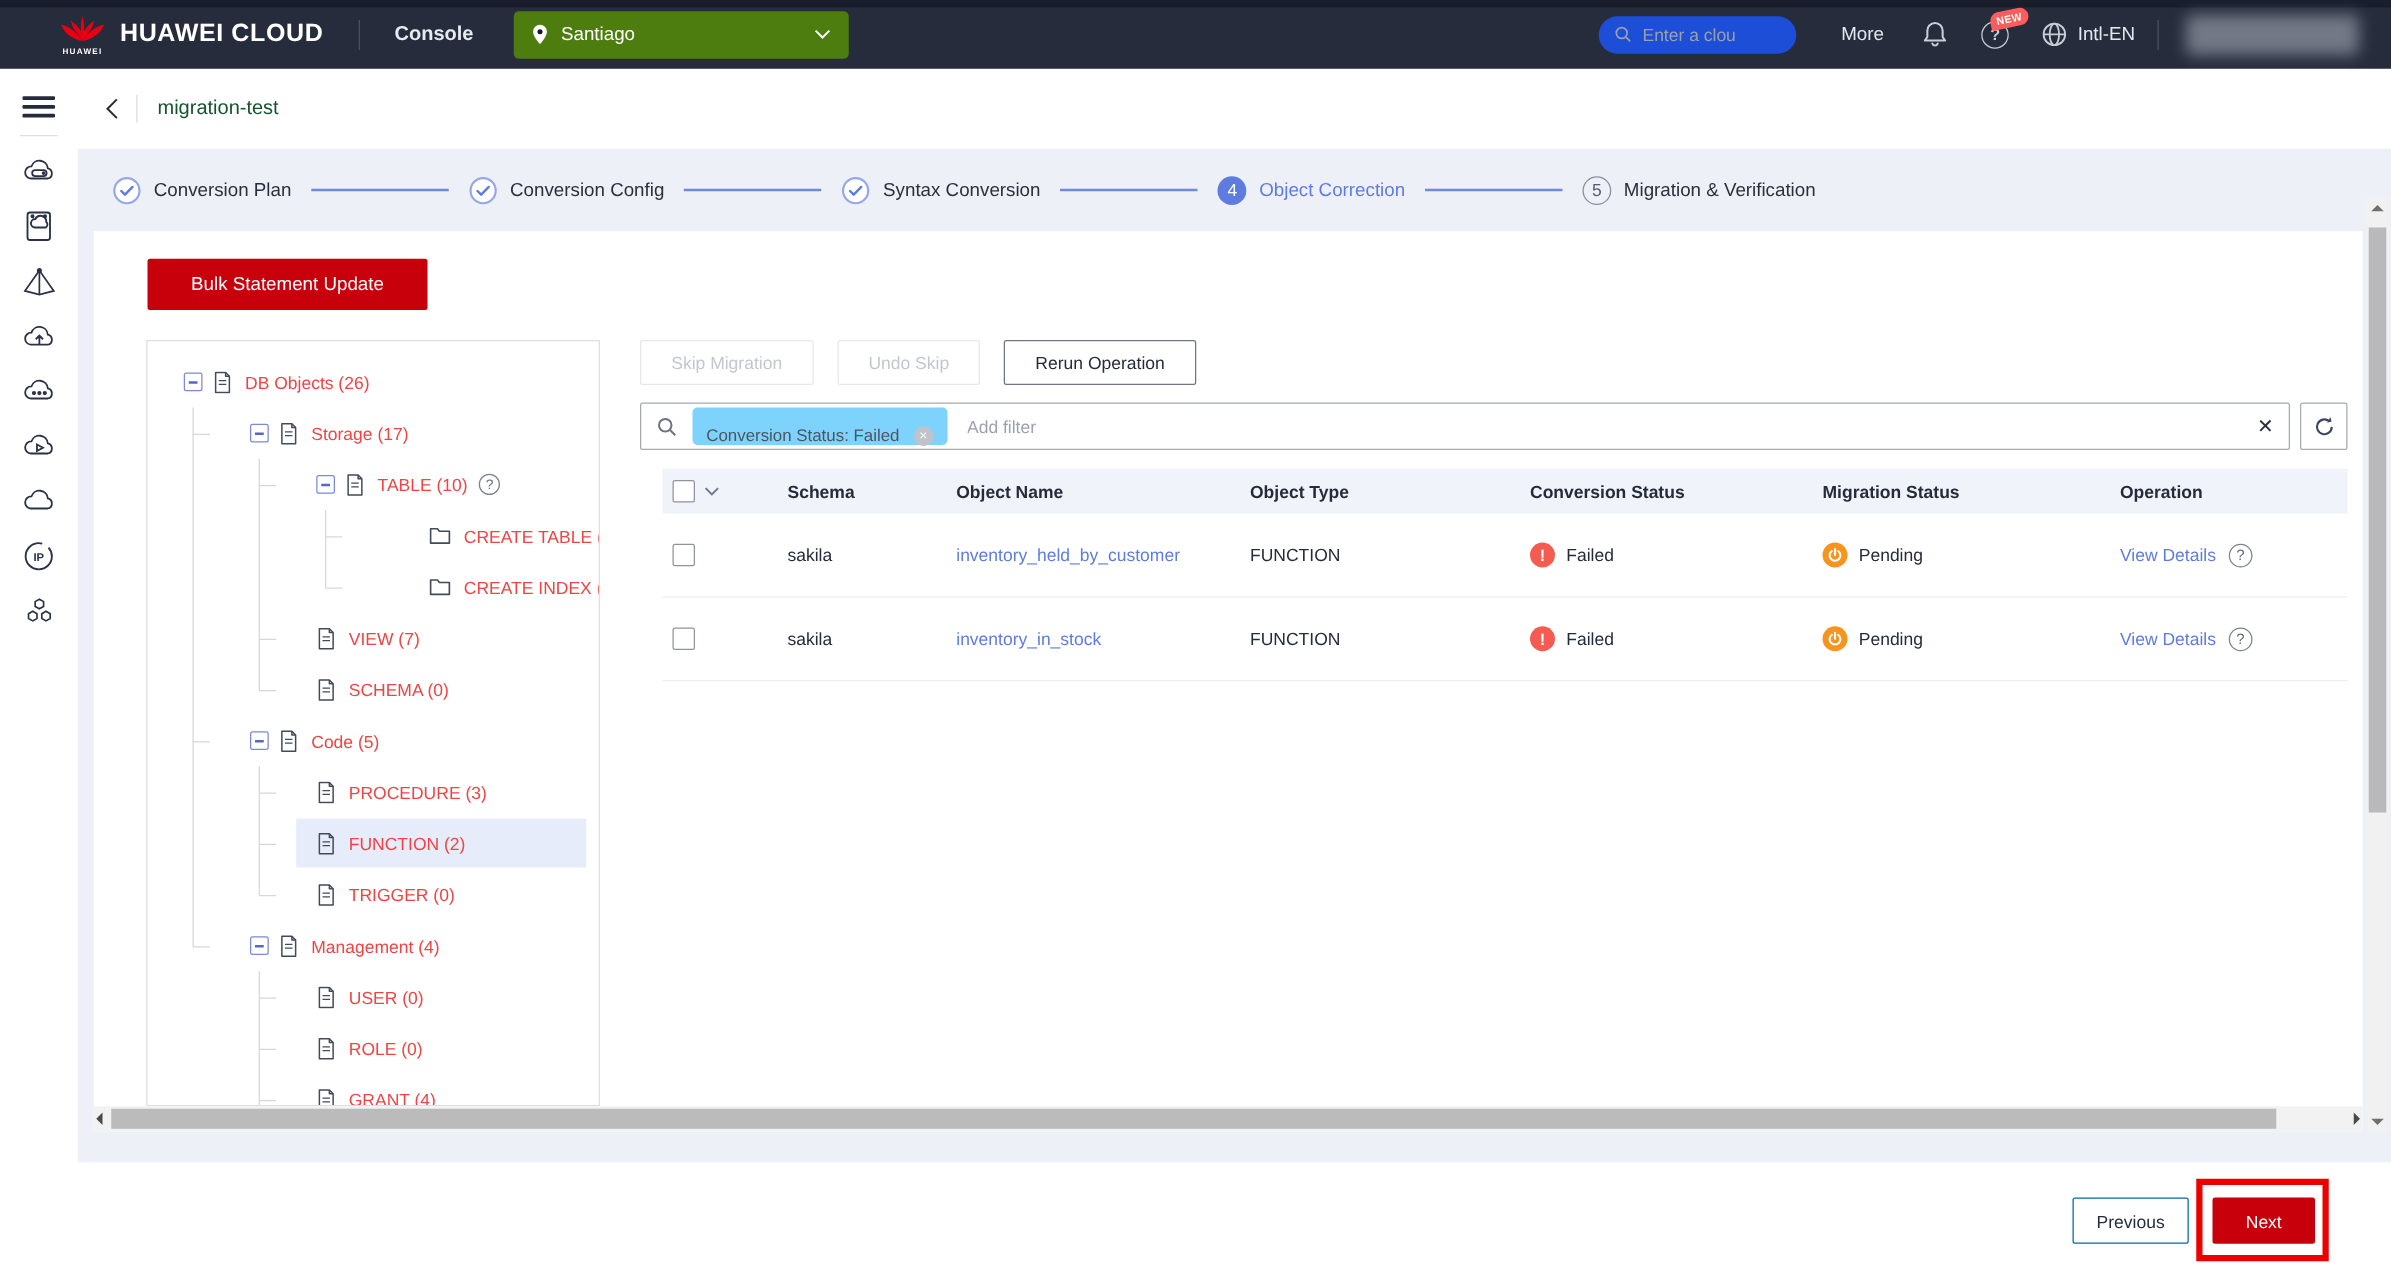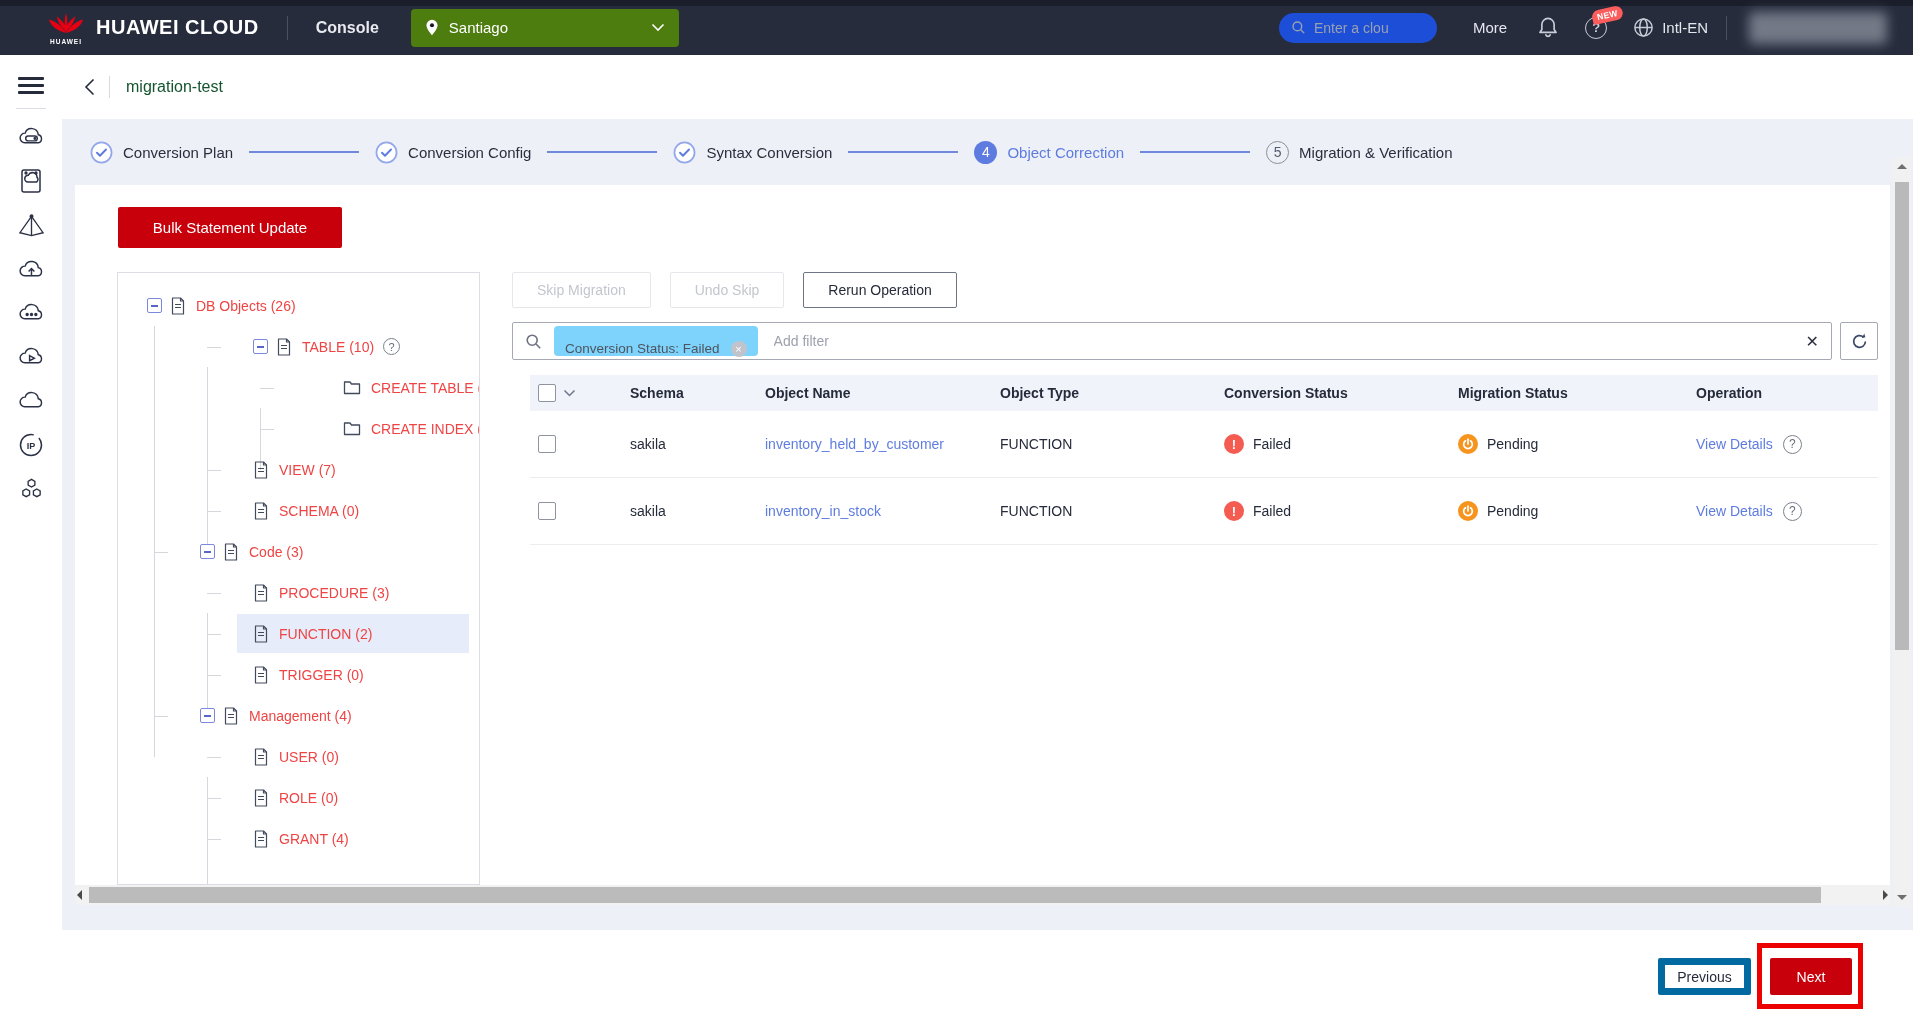--- a/index.html
+++ b/index.html
@@ -114,21 +114,21 @@
 
   
   .vscroll { position:absolute; right:2px; top:158px; width:18px; height:748px; background:#f1f1f2; z-index:25; }
   .vthumb { position:absolute; left:2px; right:2px; top:24px; height:468px; background:#b9b9bb; cursor:pointer; }
   .varrow { position:absolute; left:4px; width:0; height:0; border:5px solid transparent; }
   .varrow.up { top:6px; border-bottom-color:#6f6f72; border-top-width:0; }
   .varrow.down { bottom:6px; border-top-color:#6f6f72; border-bottom-width:0; }
 
   
   .footerbar { position:absolute; left:0; top:930px; right:0; height:88px; background:#fff; }
-  .prev-btn { position:absolute; left:1658px; top:28px; width:93px; height:37px; background:#fff; border:7px solid #0369a1; border-radius:2px; font-size:14px; color:#252b3a; font-family:inherit; cursor:pointer; }
+  .prev-btn { position:absolute; left:1658px; top:28px; width:93px; height:37px; background:#fff; border:1px solid #0369a1; border-radius:2px; font-size:14px; color:#252b3a; font-family:inherit; cursor:pointer; }
   .next-btn { position:absolute; left:1770px; top:28px; width:82px; height:37px; background:#c7000b; border:none; border-radius:2px; font-size:14px; color:#fff; font-family:inherit; cursor:pointer; }
   .annotation { position:absolute; left:1757px; top:943px; width:106px; height:66px; border:5px solid #ec0000; z-index:40; pointer-events:none; }
 </style>
 </head>
 <body>
 
 <div class="topbar">
   <div class="logo-wrap">
     <svg width="36" height="26" viewBox="-20 -2 40 24">
       <g fill="#e60012">
@@ -318,78 +318,89 @@
         <span class="exp"></span>
         <span class="ico">
           <svg width="16" height="18" viewBox="0 0 16 18" fill="none" stroke="#434a5c" stroke-width="1.2" stroke-linejoin="round">
               <path d="M2.5 1h8l3 3v13h-11z"></path>
               <path d="M10.5 1v3h3"></path>
               <path d="M5 7.5h6M5 10.5h6" stroke-width="1.1"></path>
             </svg>
         </span>
         <span class="tlabel">DB Objects (26)</span>
       </div>
-      <div class="trow tick tick-b" style="padding-left:135px">
-        <span class="exp"></span>
-        <span class="ico">
-          <svg width="16" height="18" viewBox="0 0 16 18" fill="none" stroke="#434a5c" stroke-width="1.2" stroke-linejoin="round">
-              <path d="M2.5 1h8l3 3v13h-11z"></path>
-              <path d="M10.5 1v3h3"></path>
-              <path d="M5 7.5h6M5 10.5h6" stroke-width="1.1"></path>
-            </svg>
-        </span>
-        <span class="tlabel">TABLE (10)</span>
-        <span class="tree-help">?</span>
-      </div>
-      <div class="trow tick tick-c" style="padding-left:225px">
-        <span class="ico noexp">
-          <svg width="18" height="15" viewBox="0 0 18 15" fill="none" stroke="#434a5c" stroke-width="1.3" stroke-linejoin="round">
-              <path d="M1.5 2h5.5l1.5 2h8v9.5h-15z"></path>
-            </svg>
-        </span>
-        <span class="tlabel">CREATE TABLE (9)</span>
-      </div>
-      <div class="trow tick tick-c" style="padding-left:225px">
-        <span class="ico noexp">
-          <svg width="18" height="15" viewBox="0 0 18 15" fill="none" stroke="#434a5c" stroke-width="1.3" stroke-linejoin="round">
-              <path d="M1.5 2h5.5l1.5 2h8v9.5h-15z"></path>
-            </svg>
-        </span>
-        <span class="tlabel">CREATE INDEX (0)</span>
-      </div>
-      <div class="trow tick tick-b" style="padding-left:135px">
-        <span class="ico noexp">
-          <svg width="16" height="18" viewBox="0 0 16 18" fill="none" stroke="#434a5c" stroke-width="1.2" stroke-linejoin="round">
-              <path d="M2.5 1h8l3 3v13h-11z"></path>
-              <path d="M10.5 1v3h3"></path>
-              <path d="M5 7.5h6M5 10.5h6" stroke-width="1.1"></path>
-            </svg>
-        </span>
-        <span class="tlabel">VIEW (7)</span>
-      </div>
-      <div class="trow tick tick-b" style="padding-left:135px">
-        <span class="ico noexp">
-          <svg width="16" height="18" viewBox="0 0 16 18" fill="none" stroke="#434a5c" stroke-width="1.2" stroke-linejoin="round">
-              <path d="M2.5 1h8l3 3v13h-11z"></path>
-              <path d="M10.5 1v3h3"></path>
-              <path d="M5 7.5h6M5 10.5h6" stroke-width="1.1"></path>
-            </svg>
-        </span>
-        <span class="tlabel">SCHEMA (0)</span>
-      </div>
       <div class="trow tick tick-a" style="padding-left:82px">
         <span class="exp"></span>
         <span class="ico">
           <svg width="16" height="18" viewBox="0 0 16 18" fill="none" stroke="#434a5c" stroke-width="1.2" stroke-linejoin="round">
               <path d="M2.5 1h8l3 3v13h-11z"></path>
               <path d="M10.5 1v3h3"></path>
               <path d="M5 7.5h6M5 10.5h6" stroke-width="1.1"></path>
             </svg>
         </span>
-        <span class="tlabel">Code (3)</span>
+        <span class="tlabel">Storage (17)</span>
+      </div>
+      <div class="trow tick tick-b" style="padding-left:135px">
+        <span class="exp"></span>
+        <span class="ico">
+          <svg width="16" height="18" viewBox="0 0 16 18" fill="none" stroke="#434a5c" stroke-width="1.2" stroke-linejoin="round">
+              <path d="M2.5 1h8l3 3v13h-11z"></path>
+              <path d="M10.5 1v3h3"></path>
+              <path d="M5 7.5h6M5 10.5h6" stroke-width="1.1"></path>
+            </svg>
+        </span>
+        <span class="tlabel">TABLE (10)</span>
+        <span class="tree-help">?</span>
+      </div>
+      <div class="trow tick tick-c" style="padding-left:225px">
+        <span class="ico noexp">
+          <svg width="18" height="15" viewBox="0 0 18 15" fill="none" stroke="#434a5c" stroke-width="1.3" stroke-linejoin="round">
+              <path d="M1.5 2h5.5l1.5 2h8v9.5h-15z"></path>
+            </svg>
+        </span>
+        <span class="tlabel">CREATE TABLE (9)</span>
+      </div>
+      <div class="trow tick tick-c" style="padding-left:225px">
+        <span class="ico noexp">
+          <svg width="18" height="15" viewBox="0 0 18 15" fill="none" stroke="#434a5c" stroke-width="1.3" stroke-linejoin="round">
+              <path d="M1.5 2h5.5l1.5 2h8v9.5h-15z"></path>
+            </svg>
+        </span>
+        <span class="tlabel">CREATE INDEX (0)</span>
+      </div>
+      <div class="trow tick tick-b" style="padding-left:135px">
+        <span class="ico noexp">
+          <svg width="16" height="18" viewBox="0 0 16 18" fill="none" stroke="#434a5c" stroke-width="1.2" stroke-linejoin="round">
+              <path d="M2.5 1h8l3 3v13h-11z"></path>
+              <path d="M10.5 1v3h3"></path>
+              <path d="M5 7.5h6M5 10.5h6" stroke-width="1.1"></path>
+            </svg>
+        </span>
+        <span class="tlabel">VIEW (7)</span>
+      </div>
+      <div class="trow tick tick-b" style="padding-left:135px">
+        <span class="ico noexp">
+          <svg width="16" height="18" viewBox="0 0 16 18" fill="none" stroke="#434a5c" stroke-width="1.2" stroke-linejoin="round">
+              <path d="M2.5 1h8l3 3v13h-11z"></path>
+              <path d="M10.5 1v3h3"></path>
+              <path d="M5 7.5h6M5 10.5h6" stroke-width="1.1"></path>
+            </svg>
+        </span>
+        <span class="tlabel">SCHEMA (0)</span>
+      </div>
+      <div class="trow tick tick-a" style="padding-left:82px">
+        <span class="exp"></span>
+        <span class="ico">
+          <svg width="16" height="18" viewBox="0 0 16 18" fill="none" stroke="#434a5c" stroke-width="1.2" stroke-linejoin="round">
+              <path d="M2.5 1h8l3 3v13h-11z"></path>
+              <path d="M10.5 1v3h3"></path>
+              <path d="M5 7.5h6M5 10.5h6" stroke-width="1.1"></path>
+            </svg>
+        </span>
+        <span class="tlabel">Code (5)</span>
       </div>
       <div class="trow tick tick-b" style="padding-left:135px">
         <span class="ico noexp">
           <svg width="16" height="18" viewBox="0 0 16 18" fill="none" stroke="#434a5c" stroke-width="1.2" stroke-linejoin="round">
               <path d="M2.5 1h8l3 3v13h-11z"></path>
               <path d="M10.5 1v3h3"></path>
               <path d="M5 7.5h6M5 10.5h6" stroke-width="1.1"></path>
             </svg>
         </span>
         <span class="tlabel">PROCEDURE (3)</span>

